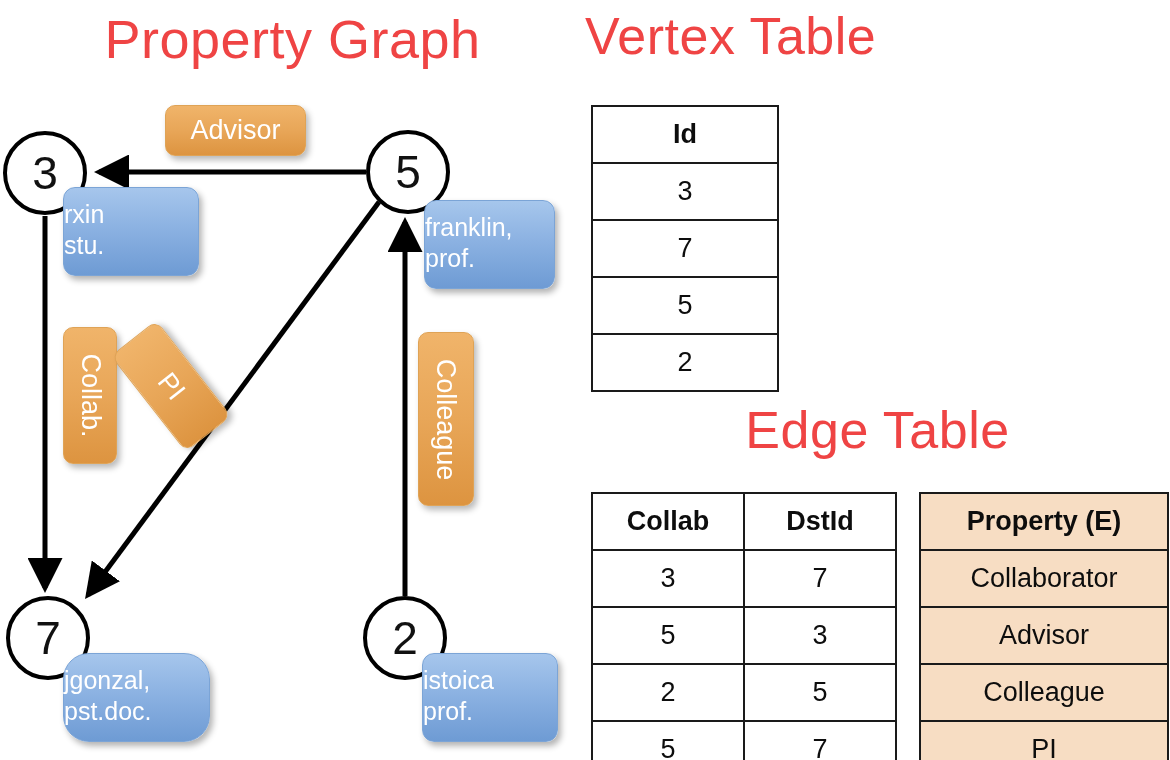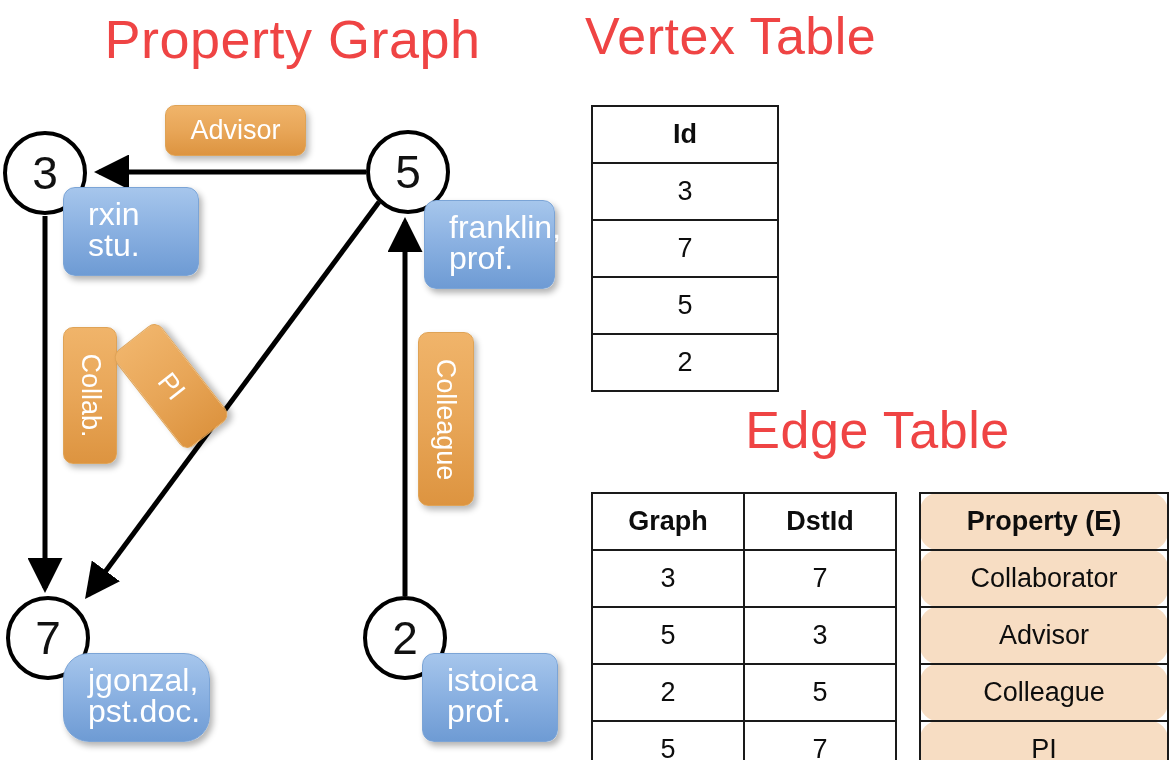--- a/index.html
+++ b/index.html
@@ -44,23 +44,23 @@
   
   .bluebox{
     position:absolute;
     border-radius:12px;
     background:linear-gradient(180deg,#a6c6ec 0%,#8cb2e2 45%,#6e9bd4 100%);
     border:1px solid #7ba4d6;
     box-shadow:3px 4px 6px rgba(0,0,0,0.30);
     color:#ffffff;
     font-family:"Liberation Sans", sans-serif;
     font-weight:300;
-    font-size:32px;
+    font-size:25px;
     line-height:31px;
-    padding:11px 0 11px 24px;
+    padding:11px 0 11px 0;
     box-sizing:border-box;
     z-index:8;
   }
   #bluebox-rxin     {left:63px; top:187px; width:136px; height:89px;}
   #bluebox-franklin {left:424px;top:200px; width:131px; height:89px;}
   #bluebox-jgonzal  {left:63px; top:653px; width:147px; height:89px;border-radius:26px;}
   #bluebox-istoica  {left:422px;top:653px; width:136px; height:89px;}
 
   
   .orangebox{
@@ -109,21 +109,21 @@
     color:#0d0d0d;
     text-align:center;
     padding:12px;
     height:44px;
     font-size:27px;
     background:#ffffff;
     box-sizing:border-box;
   }
   .tbl td.hdr{font-weight:bold;font-size:27px;}
   .tbl td.vprop{background:#d6e1f2;}
-  .tbl td.eprop{background:#f7ddc3;border-radius:18px;}
+  .tbl td.eprop{background:#f7ddc3;}
 
   
   #vertex-id-tbl   {left:591px; top:105px;}
   #vertex-id-tbl td{width:186px;}
   #vertex-prop-tbl {left:785px; top:105px;}
   #vertex-prop-tbl td{width:382px;}
 
   
   #edge-key-tbl   {left:591px; top:492px;}
   #edge-key-tbl td{width:152px;}
@@ -207,21 +207,21 @@
       <tr>
         <td>2</td>
       </tr>
     </tbody>
   </table>
 
 
   <table class="tbl" id="edge-key-tbl">
     <tbody>
       <tr>
-        <td class="hdr">Graph</td>
+        <td class="hdr">Collab</td>
         <td class="hdr">DstId</td>
       </tr>
       <tr>
         <td>3</td>
         <td>7</td>
       </tr>
       <tr>
         <td>5</td>
         <td>3</td>
       </tr>

